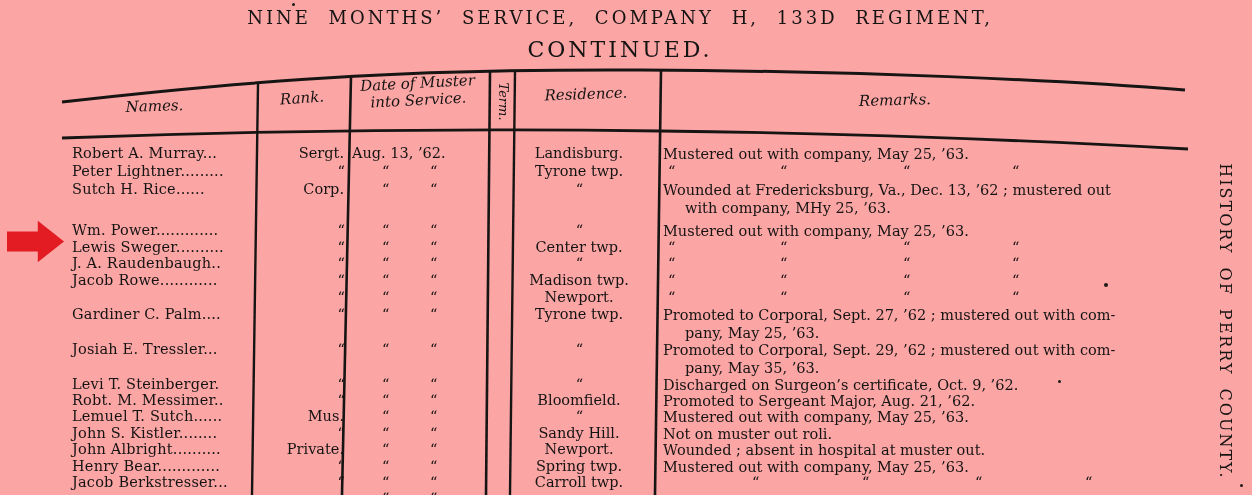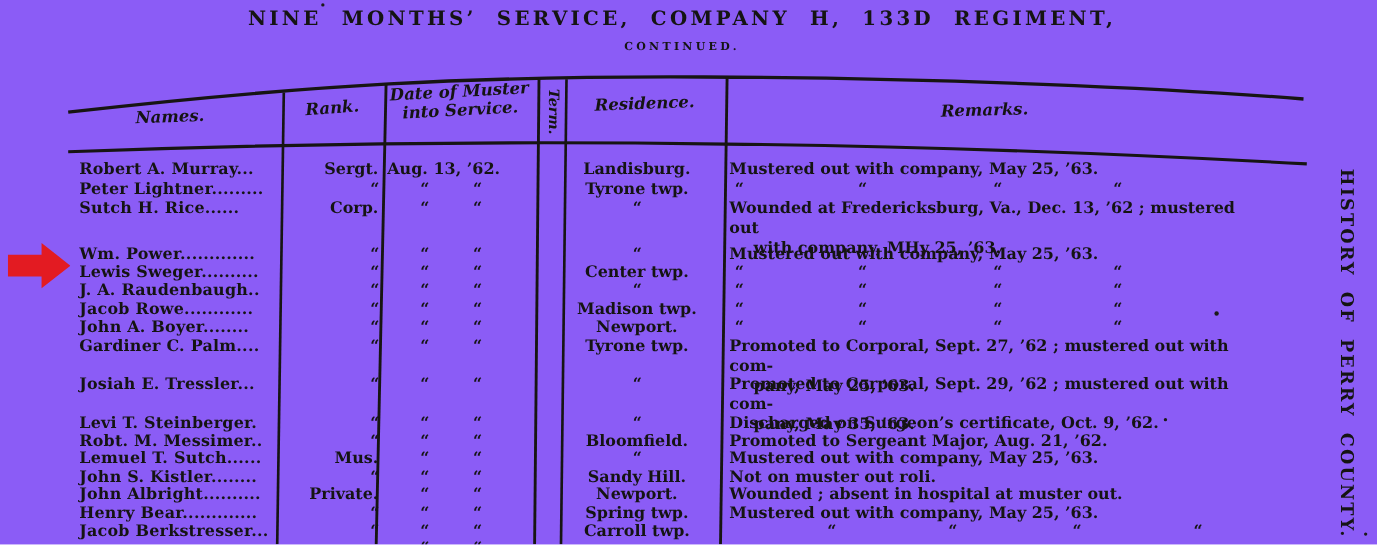--- a/index.html
+++ b/index.html
@@ -1,27 +1,27 @@
 <!DOCTYPE html>
 <html><head>
 <meta charset="utf-8">
 <style>
   html,body{margin:0;padding:0;background:#ffffff;}
   .page{
     position:relative; width:1252px; height:495px; overflow:hidden;
-    background:#8b5cf6; color:#151413;
-    font-family:"DejaVu Serif","Liberation Serif",serif; font-weight:700;
+    background:#fca5a5; color:#151413;
+    font-family:"DejaVu Serif","Liberation Serif",serif; font-weight:400;
   }
   .title1{
     position:absolute; top:7px; left:120px; width:1000px; text-align:center;
     font-size:18px; letter-spacing:3px; word-spacing:9px;
   }
   .title2{
     position:absolute; top:37px; left:120px; width:1000px; text-align:center;
-    font-size:10px; letter-spacing:3px;
+    font-size:22px; letter-spacing:3px;
   }
   .hdr{ position:absolute; font-style:italic; font-size:15px; text-align:center; }
   .hdr-names{ left:72px;  top:97px;  width:165px; transform:rotate(-2deg); }
   .hdr-rank{  left:258px; top:89px;  width:88px;  transform:rotate(-4deg); }
   .hdr-date{  left:350px; top:75px;  width:136px; line-height:17px; transform:rotate(-3deg); }
   .hdr-term{  left:481px; top:94px;  width:44px;  transform:rotate(90deg); font-size:13px; }
   .hdr-res{   left:516px; top:85px;  width:140px; transform:rotate(-2deg); }
   .hdr-rem{   left:660px; top:91px;  width:470px; transform:rotate(-1.5deg); }
   .rules{ position:absolute; left:0; top:0; }
   .row{ position:absolute; left:0; width:1018px; height:17px; font-size:14.5px; }
@@ -146,21 +146,20 @@
         <span class="cell c-rank ditto">“</span>
         <span class="cell c-dd1 ditto">“</span>
         <span class="cell c-dd2 ditto">“</span>
         <span class="cell c-res">Madison twp.</span>
         <span class="cell ditto rd" style="left: 668px;">“</span>
         <span class="cell ditto rd" style="left: 780px;">“</span>
         <span class="cell ditto rd" style="left: 903px;">“</span>
         <span class="cell ditto rd" style="left: 1012px;">“</span>
       </div>
       <div class="row" style="top: 289px;">
-        <span class="cell c-name">John A. Boyer........</span>
         <span class="cell c-rank ditto">“</span>
         <span class="cell c-dd1 ditto">“</span>
         <span class="cell c-dd2 ditto">“</span>
         <span class="cell c-res">Newport.</span>
         <span class="cell ditto rd" style="left: 668px;">“</span>
         <span class="cell ditto rd" style="left: 780px;">“</span>
         <span class="cell ditto rd" style="left: 903px;">“</span>
         <span class="cell ditto rd" style="left: 1012px;">“</span>
       </div>
       <div class="row" style="top: 306px;">

